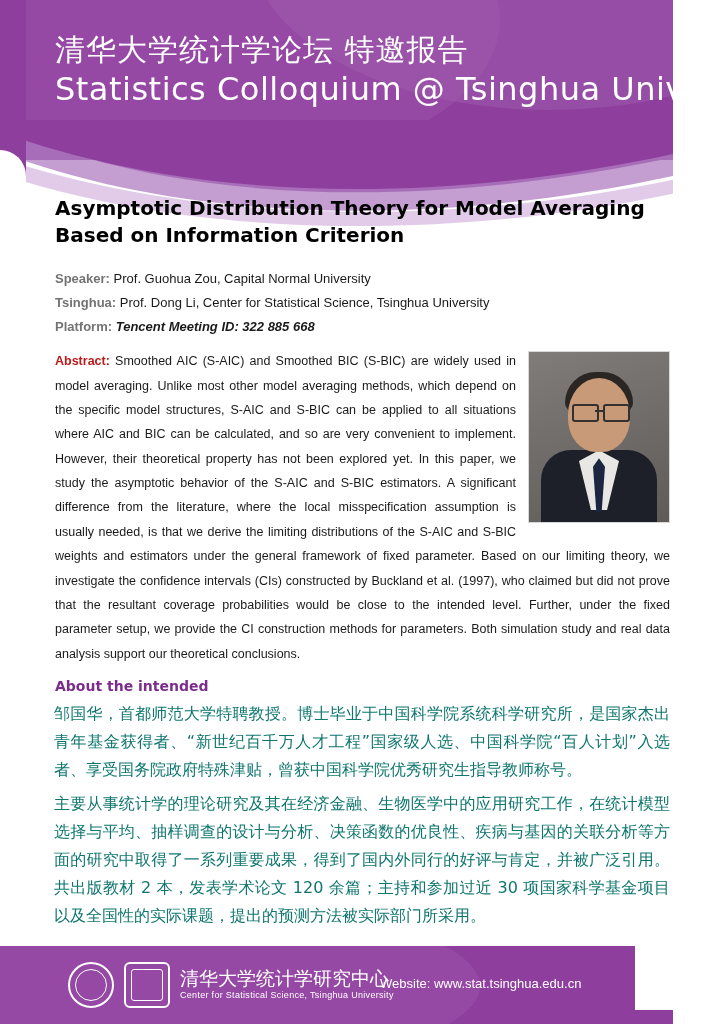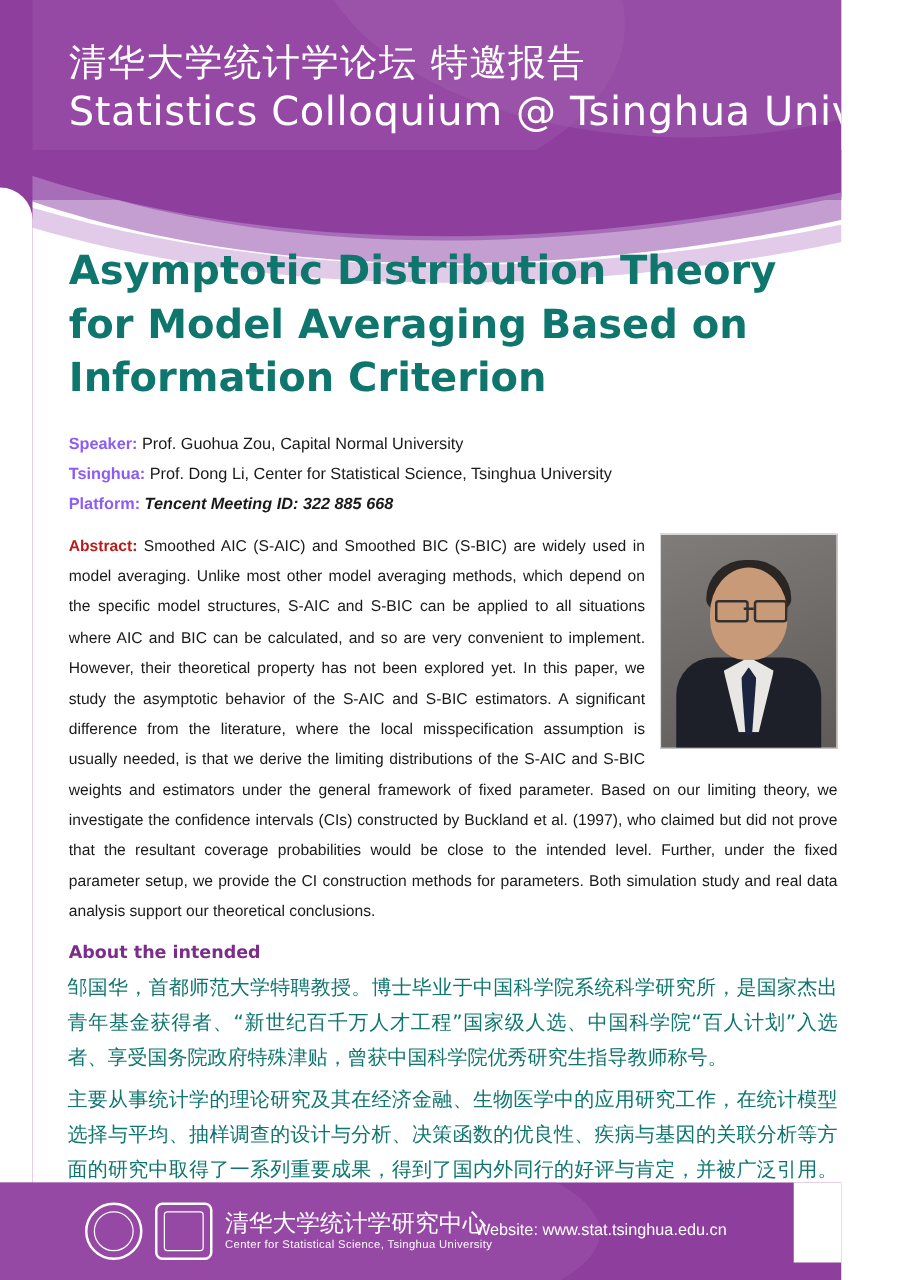--- a/index.html
+++ b/index.html
@@ -103,34 +103,34 @@
   
   .body-area {
     position: absolute;
     left: 0;
     top: 195px;
     width: 725px;
     height: 755px;
   }
   .talk-title {
     margin: 0 55px 1px 55px;
-    font-size: 32px;
+    font-size: 20px;
     line-height: 1.35;
     font-weight: bold;
-    color: #0f766e;
+    color: #000000;
     font-family: "DejaVu Sans", "Liberation Sans", sans-serif;
   }
   .meta {
     margin: 18px 55px 0 55px;
     font-size: 13px;
     color: #1a1a1a;
     line-height: 1.85;
   }
   .meta .lbl {
-    color: #8b5cf6;
+    color: #737373;
     font-weight: bold;
   }
   .meta .val-italic {
     font-style: italic;
     font-weight: bold;
   }
 
   .abstract-block {
     margin: 10px 55px 0 55px;
     font-size: 12.5px;

